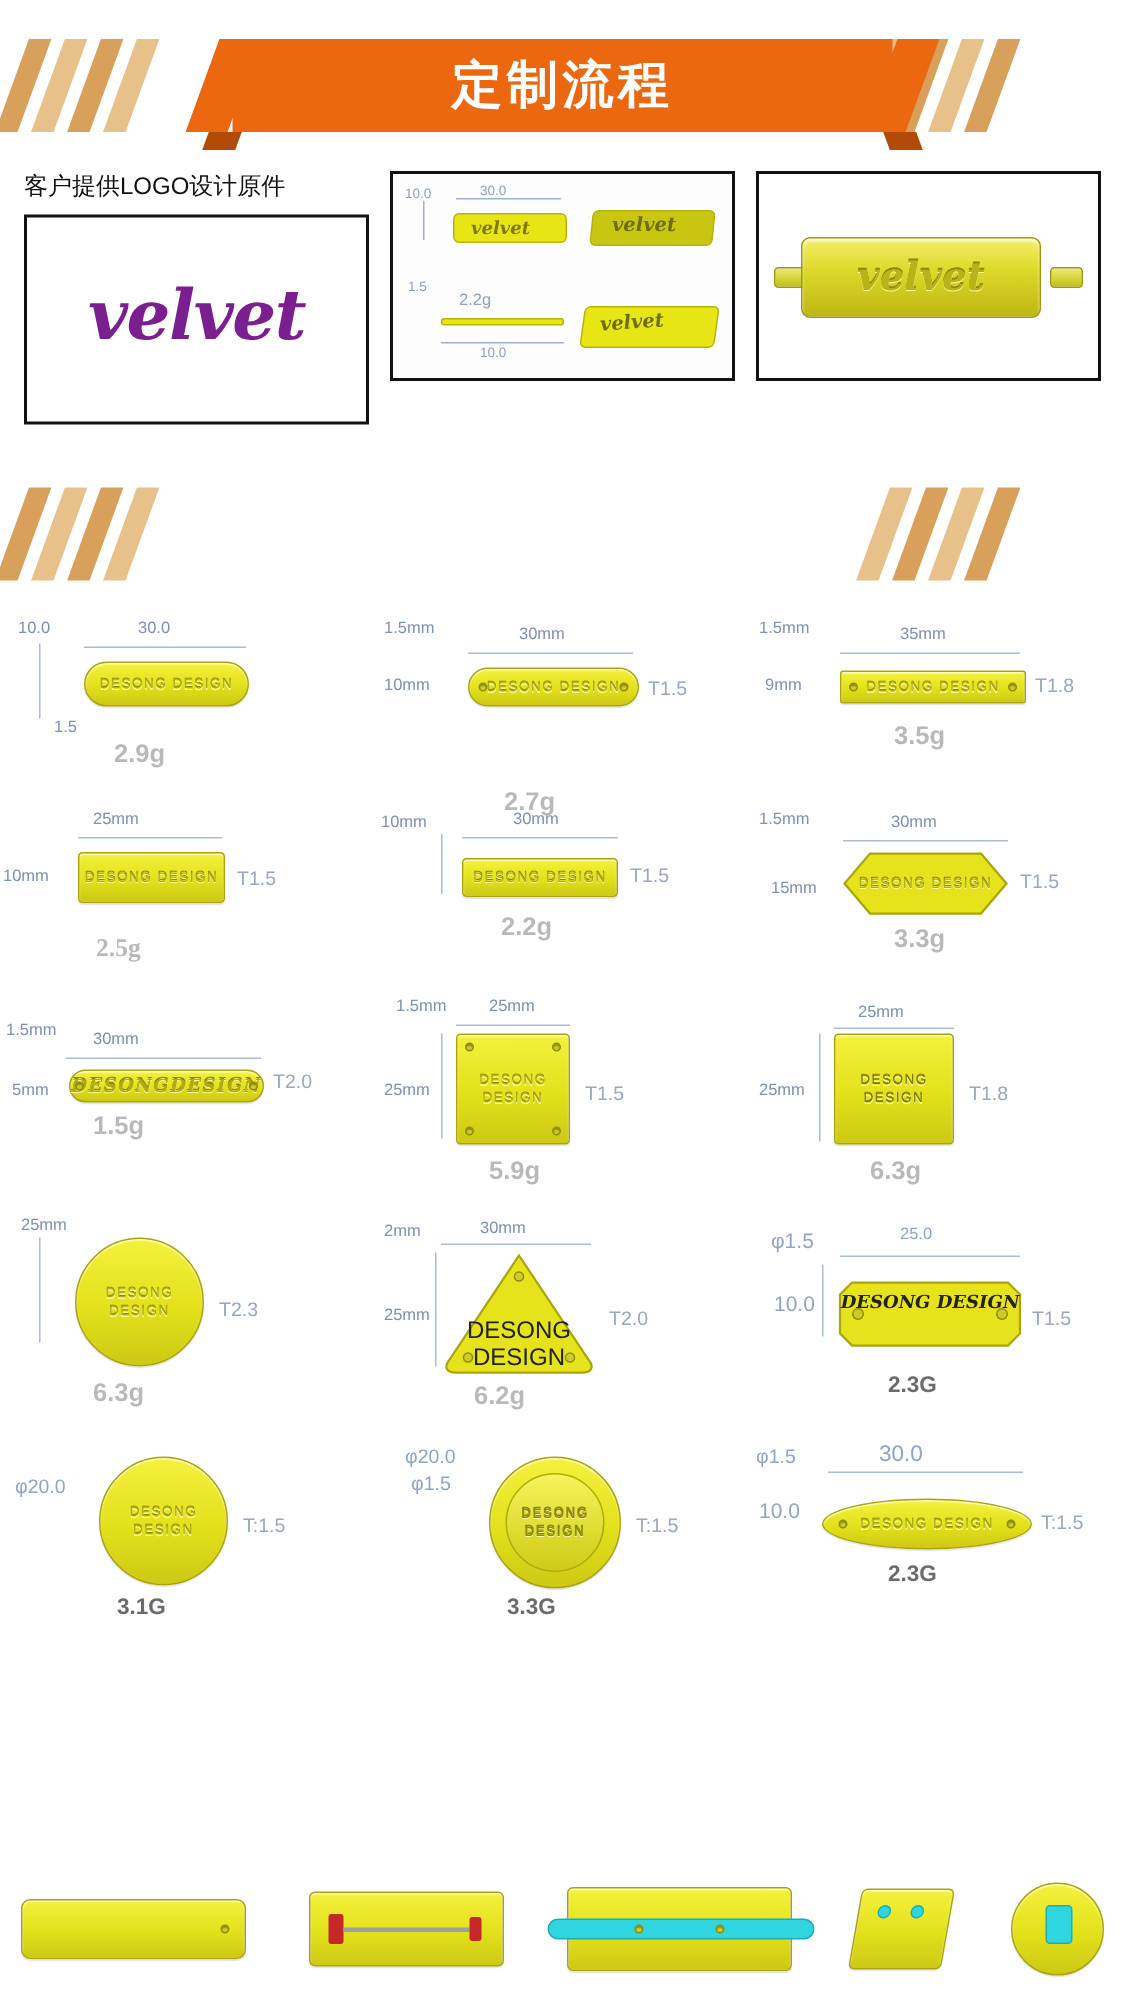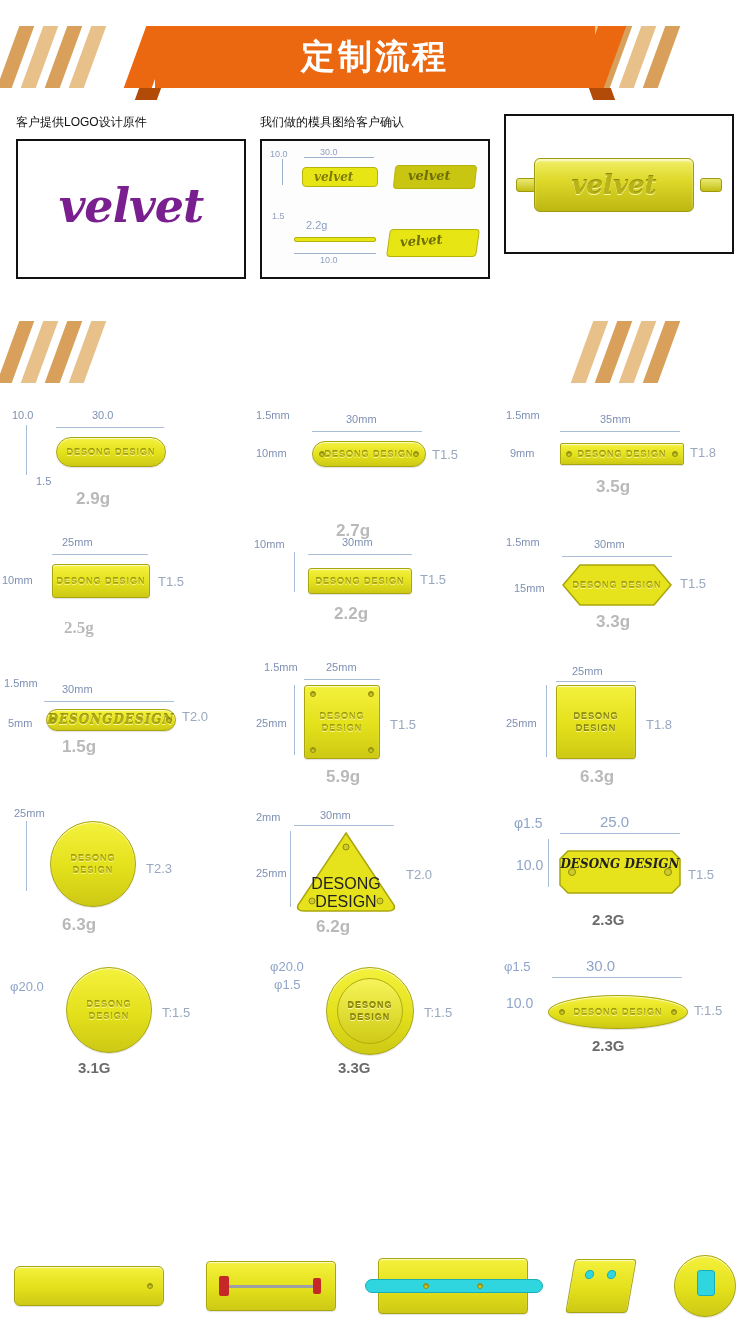--- a/index.html
+++ b/index.html
@@ -82,21 +82,21 @@
   .banner .bar .tail-r { right:-18px; transform:skewX(20deg); }
 
   
   .process {
     display:flex;
     justify-content:space-between;
     padding:18px 16px 0 16px;
   }
   .pcol { width:230px; }
   .pcol .cap {
-    font-size:12px;
+    font-size:16px;
     color:#111;
     margin-bottom:8px;
     white-space:nowrap;
   }
   .pbox {
     width:230px;
     height:140px;
     border:2px solid #111;
     position:relative;
     background:#fff;
@@ -278,21 +278,20 @@
 <div class="process">
 
   <div class="pcol">
     <div class="cap">客户提供LOGO设计原件</div>
     <div class="pbox">
       <div class="velvet-logo">velvet</div>
     </div>
   </div>
 
   <div class="pcol">
-    <div class="cap">我们做的模具图给客户确认</div>
     <div class="pbox mould">
       <div class="m-dim" style="left:8px; top:8px;">10.0</div>
       <div class="m-dim" style="left:58px; top:6px;">30.0</div>
       <div class="m-line" style="left:42px; top:16px; width:70px;"></div>
       <div class="m-vline" style="left:20px; top:18px; height:26px;"></div>
 
       <div class="m-plate" style="left:40px; top:26px; width:76px; height:20px;"></div>
       <div class="m-script" style="left:52px; top:29px; font-size:12px;">velvet</div>
 
       <div class="m-plate dark" style="left:132px; top:24px; width:82px; height:24px; transform:skewX(-6deg);"></div>
@@ -482,21 +481,21 @@
         <circle cx="86" cy="70" r="3" fill="#cfcc2a" stroke="#8f8c08"></circle>
       </svg>
       <div class="txt two" style="position:absolute; left:0; top:44px; width:104px; text-align:center; transform:none;">DESONG DESIGN</div>
     </div>
     <div class="thick" style="left:156px; top:62px;">T2.0</div>
     <div class="weight" style="left:66px; top:112px;text-align:center;">6.2g</div>
   </div>
 
   <div class="cell tall">
     <div class="dim blue" style="left:14px; top:10px; font-size:14px;">φ1.5</div>
-    <div class="dim blue" style="left:100px; top:8px; font-size:15px;">25.0</div>
+    <div class="dim blue" style="left:100px; top:8px; font-size:11px;">25.0</div>
     <div class="dim blue" style="left:16px; top:52px; font-size:14px;">10.0</div>
     <div class="aline h" style="left:60px; top:28px; width:120px;"></div>
     <div class="aline v" style="left:48px; top:34px; height:48px;"></div>
     <div style="position:absolute; left:58px; top:44px;">
       <svg width="124" height="46" viewBox="0 0 124 46">
         <path d="M2 10 L10 2 L114 2 L122 10 L122 36 L114 44 L10 44 L2 36 Z" fill="#e6e31c" stroke="#a9a50d" stroke-width="1.5"></path>
         <circle cx="14" cy="23" r="3.5" fill="#cfcc2a" stroke="#8f8c08"></circle>
         <circle cx="110" cy="23" r="3.5" fill="#cfcc2a" stroke="#8f8c08"></circle>
       </svg>
       <div class="txt two" style="position:absolute; left:0; top:8px; width:124px; text-align:center; transform:none; font-family:'DejaVu Serif', serif; font-style:italic; font-weight:bold; font-size:12px;">DESONG DESIGN</div>

